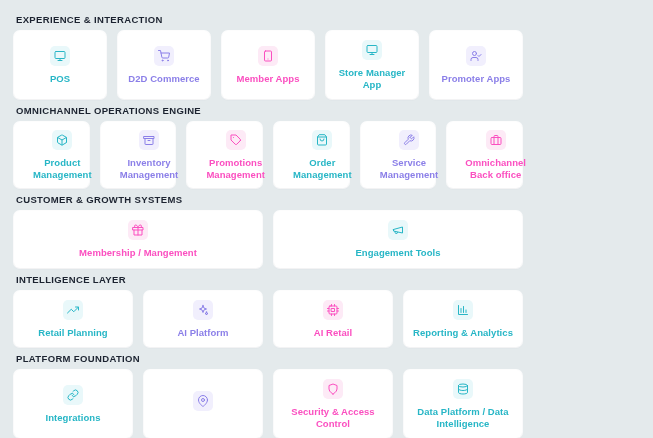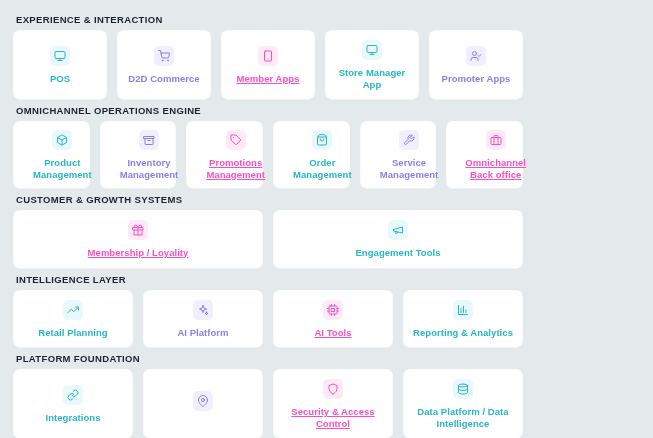--- a/index.html
+++ b/index.html
@@ -91,21 +91,21 @@
 
   .accent-purple .icon-wrap { background: #f1effd; }
   .accent-purple .card-label, .accent-purple svg { color: #8b7fe8; stroke: #8b7fe8; }
 
   .accent-pink   .icon-wrap { background: #fdeaf6; }
   .accent-pink   .card-label, .accent-pink svg { color: #fb4fc0; stroke: #fb4fc0; }
 
   .card-label { color: inherit; }
   .accent-teal   .card-label { color: #27b6c6; }
   .accent-purple .card-label { color: #8b7fe8; }
-  .accent-pink   .card-label { color: #fb4fc0; text-decoration: underline; }
+  .accent-pink   .card-label { color: #fb4fc0; }
 
   svg { fill: none; stroke-width: 2; stroke-linecap: round; stroke-linejoin: round; }
 </style>
 </head>
 <body>
 
 <div id="board">
     <div class="section">
       <div class="section-title">EXPERIENCE &amp; INTERACTION</div>
       <div class="row">
@@ -228,21 +228,21 @@
       <div class="row">
         <div class="card accent-pink">
           <span class="icon-wrap">
             <svg viewBox="0 0 24 24">
               <path d="M20 12v10H4V12"></path>
               <rect x="2" y="7" width="20" height="5"></rect>
               <path d="M12 22V7"></path>
               <path d="M12 7H7.5a2.5 2.5 0 0 1 0-5C11 2 12 7 12 7zM12 7h4.5a2.5 2.5 0 0 0 0-5C13 2 12 7 12 7z"></path>
             </svg>
           </span>
-          <div class="card-label">Membership / Loyality</div>
+          <div class="card-label">Membership / Mangement</div>
         </div>
         <div class="card accent-teal">
           <span class="icon-wrap">
             <svg viewBox="0 0 24 24">
               <path d="M3 11l18-5v12L3 14v-3z"></path>
               <path d="M11.6 16.8a3 3 0 1 1-5.8-1.6"></path>
             </svg>
           </span>
           <div class="card-label">Engagement Tools</div>
         </div>
@@ -270,21 +270,21 @@
           <div class="card-label">AI Platform</div>
         </div>
         <div class="card accent-pink">
           <span class="icon-wrap">
             <svg viewBox="0 0 24 24">
               <rect x="4" y="4" width="16" height="16" rx="2"></rect>
               <rect x="9" y="9" width="6" height="6"></rect>
               <path d="M9 1v3M15 1v3M9 20v3M15 20v3M20 9h3M20 14h3M1 9h3M1 14h3"></path>
             </svg>
           </span>
-          <div class="card-label">AI Tools</div>
+          <div class="card-label">AI Retail</div>
         </div>
         <div class="card accent-teal">
           <span class="icon-wrap">
             <svg viewBox="0 0 24 24">
               <path d="M3 3v18h18"></path>
               <path d="M8 17V9M13 17V5M18 17v-5"></path>
             </svg>
           </span>
           <div class="card-label">Reporting &amp; Analytics</div>
         </div>

